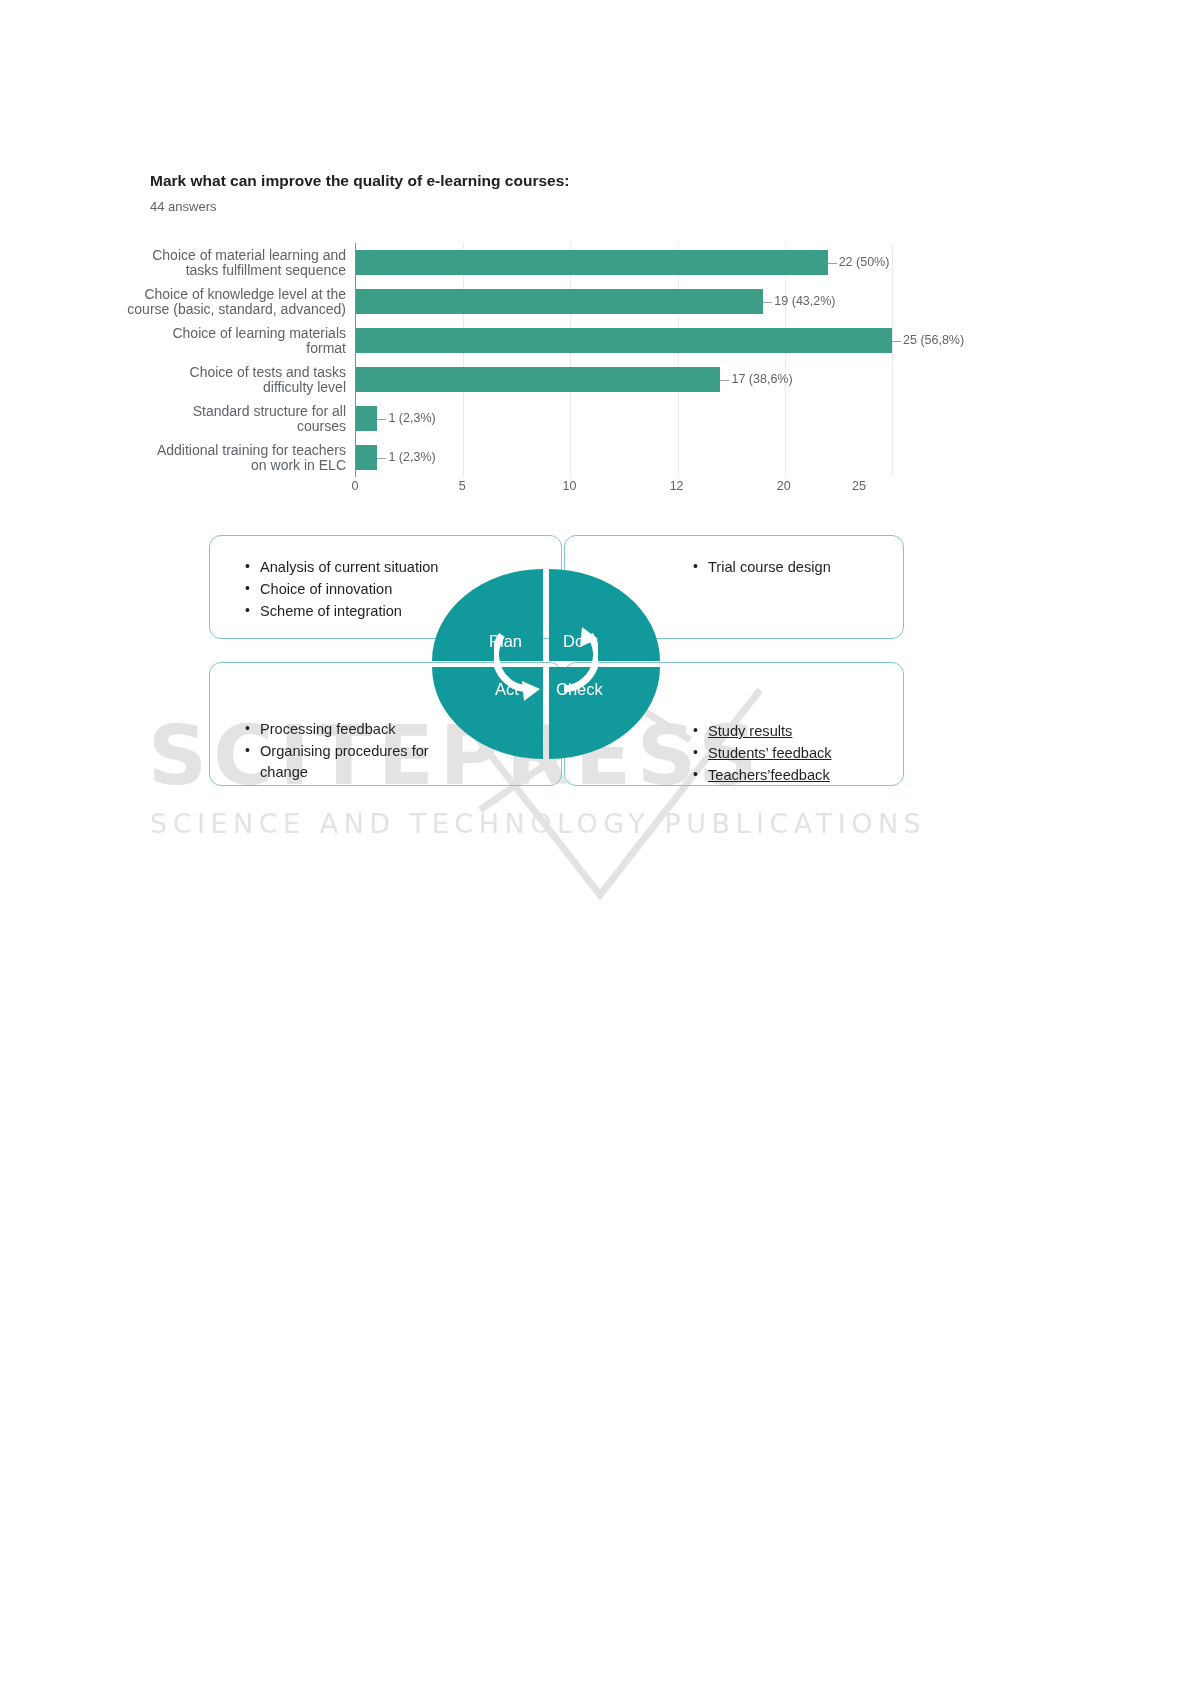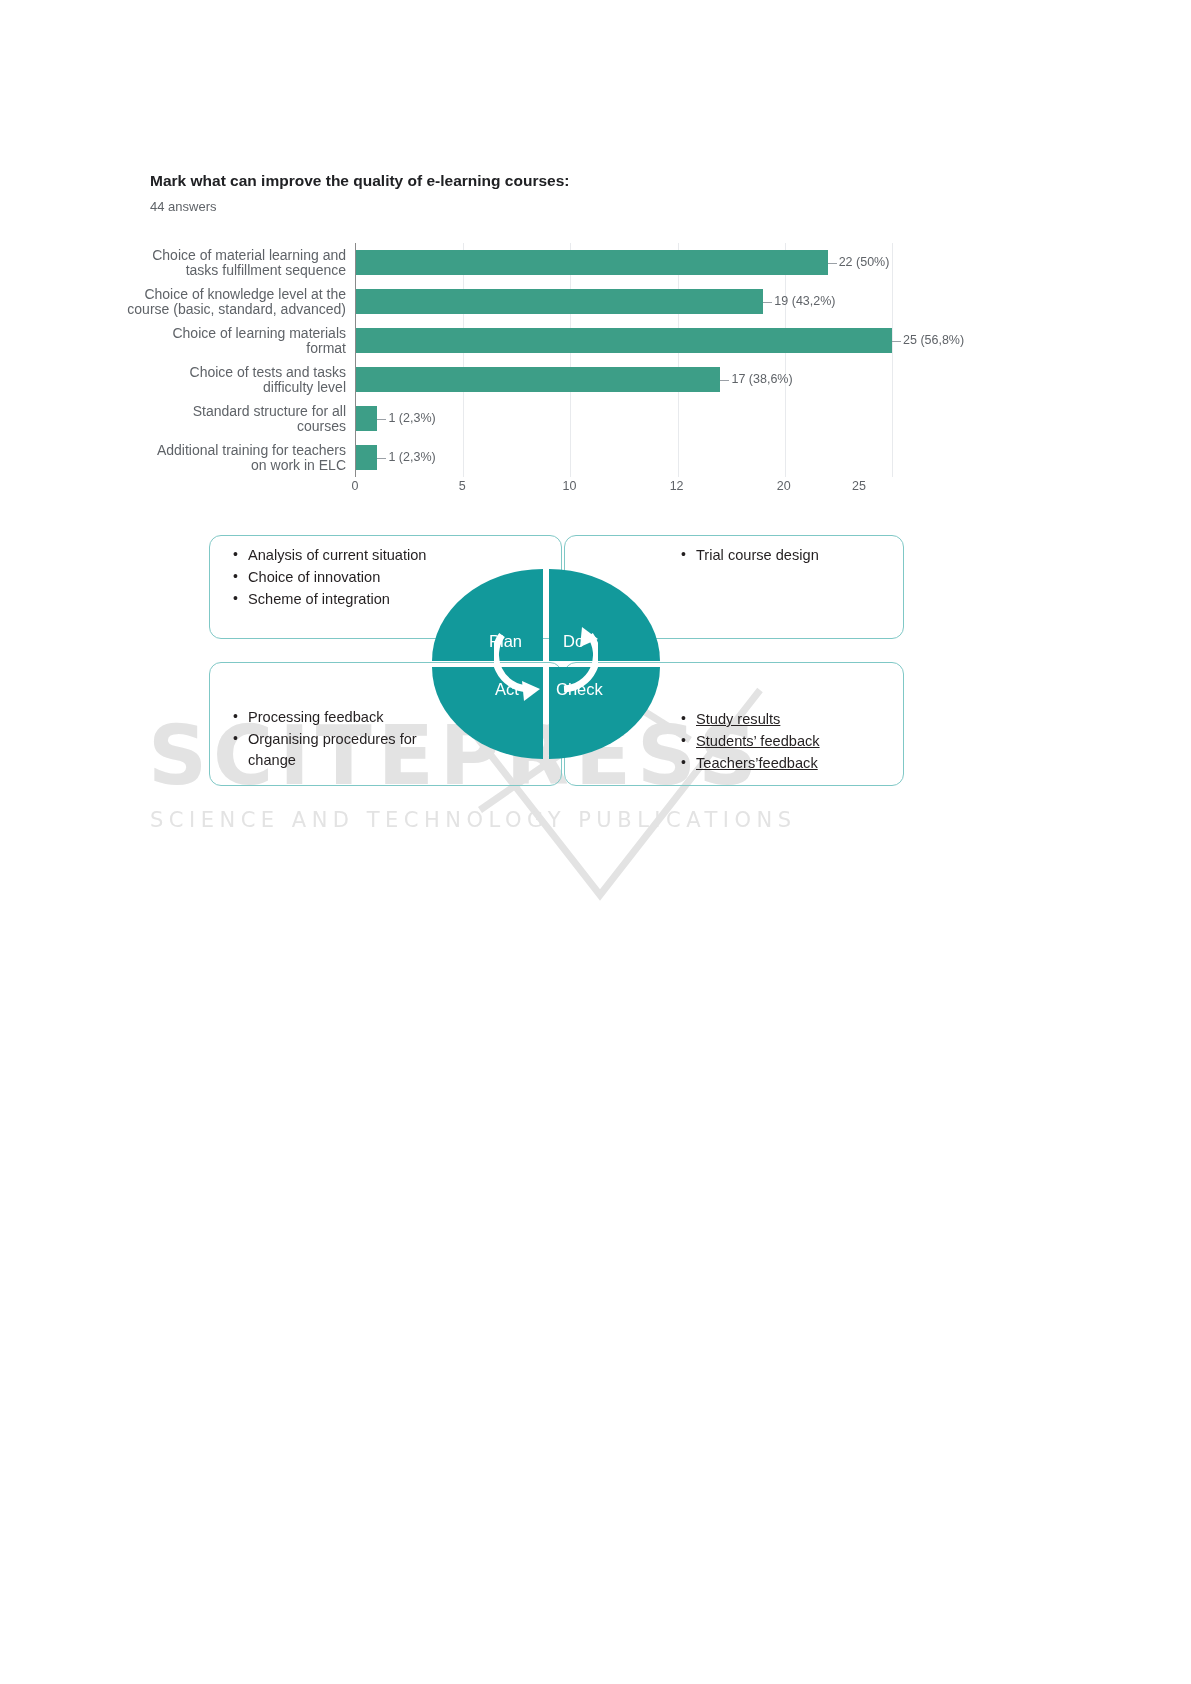--- a/index.html
+++ b/index.html
@@ -43,21 +43,21 @@
     font-size: 82px;
     letter-spacing: 6px;
     color: #e3e3e3;
     white-space: nowrap;
   }
   #watermark .wm-small {
     position: absolute;
     left: 150px;
     top: 118px;
     font-family: "DejaVu Sans", sans-serif;
-    font-size: 21px;
+    font-size: 27px;
     letter-spacing: 5.5px;
     color: #e3e3e3;
     white-space: nowrap;
   }
   #watermark svg { position: absolute; left: 330px; top: -10px; }
 
   
   #chart-block {
     position: absolute;
     left: 0; top: 0;
@@ -173,21 +173,21 @@
     border-radius: 12px;
     background: transparent;
     box-sizing: border-box;
   }
   #box-plan  { left: 209px; top: 8px;   width: 353px; height: 104px; }
   #box-do    { left: 564px; top: 8px;   width: 340px; height: 104px; }
   #box-act   { left: 209px; top: 135px; width: 353px; height: 124px; }
   #box-check { left: 564px; top: 135px; width: 340px; height: 124px; }
 
   .pdca-list {
-    margin: 4px;
+    margin: 16px;
     padding: 0;
     list-style: none;
     font-size: 14.6px;
     line-height: 21px;
     color: #231f20;
     font-family: "Liberation Sans", sans-serif;
   }
   .pdca-list li {
     position: relative;
     padding-left: 17px;

